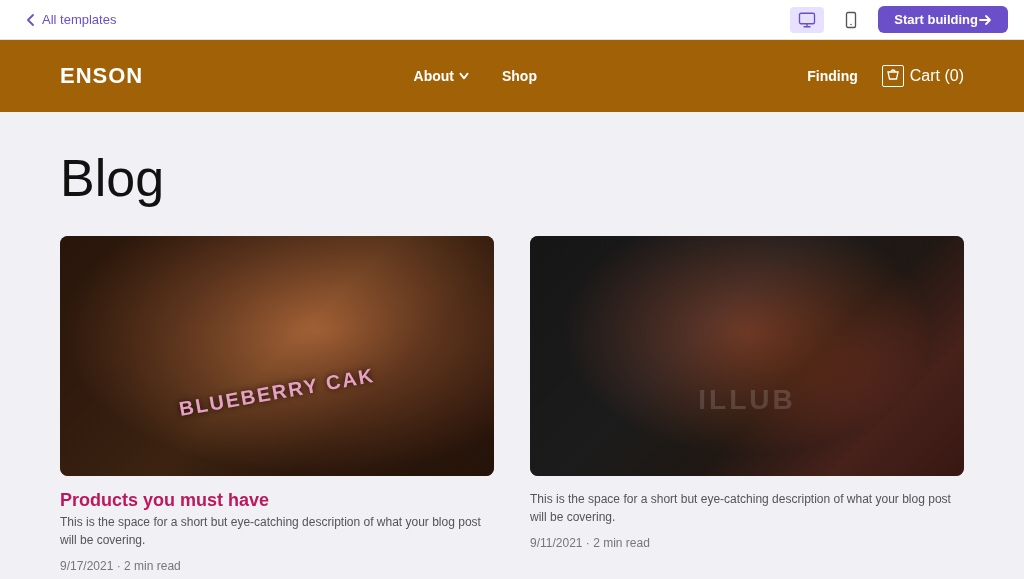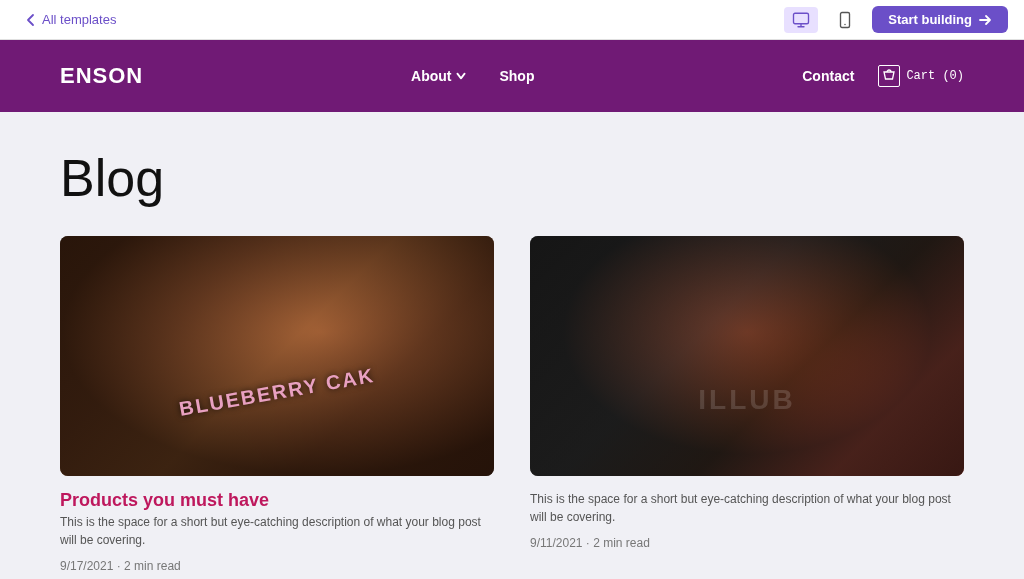--- a/index.html
+++ b/index.html
@@ -22,36 +22,36 @@
     .device-btn {
       width: 34px; height: 26px; border-radius: 4px; border: none;
       cursor: pointer; display: flex; align-items: center; justify-content: center;
       background: transparent;
     }
     .device-btn.active { background: #e8e0ff; }
     .device-btn svg { width: 18px; height: 18px; }
     .start-btn {
       background: #6b4fc8; color: #fff; border: none; border-radius: 6px;
       padding: 6px 16px; font-size: 13px; font-weight: 600; cursor: pointer;
-      display: flex; align-items: flex-end; gap: 6px;
+      display: flex; align-items: flex-end; 
     }
     .start-btn svg { width: 14px; height: 14px; }
 
     
     .site-header {
-      background: #701a75; color: #fff;
+      background: #a16207; color: #fff;
       display: flex; align-items: center; justify-content: space-between;
       padding: 0 60px; height: 72px;
     }
     .site-logo { font-size: 22px; font-weight: 900; letter-spacing: 1px; color: #fff; }
     .site-nav { display: flex; align-items: center; gap: 32px; }
     .nav-item { color: #fff; font-size: 14px; cursor: pointer; display: flex; align-items: center; gap: 4px; font-weight: bold; }
     .nav-item svg { width: 12px; height: 12px; fill: #fff; }
     .site-nav-right { display: flex; align-items: center; gap: 24px; }
-    .cart-btn { display: flex; align-items: center; gap: 6px; color: #fff; font-size: 12px; cursor: pointer; font-family: Liberation Mono, monospace; }
+    .cart-btn { display: flex; align-items: center; gap: 6px; color: #fff; font-size: 16px; cursor: pointer; }
     .cart-icon-wrap { width: 22px; height: 22px; border: 1.5px solid #fff; border-radius: 2px; display: flex; align-items: center; justify-content: center; }
 
     
     .blog-content {
       background: #f0f0f5; padding: 36px 60px 30px;
     }
     .blog-title { font-size: 52px; font-weight: 400; color: #111; margin-bottom: 28px; }
 
     
     .blog-grid { display: grid; grid-template-columns: 1fr 1fr; gap: 36px; }
@@ -140,21 +140,21 @@
       <svg viewBox="0 0 10 10">
         <path d="M2 3l3 4 3-4" stroke="#fff" stroke-width="1.5" stroke-linecap="round" stroke-linejoin="round" fill="none"></path>
       </svg>
     </span>
     <span class="nav-item">
       <span>Shop</span>
     </span>
   </nav>
   <div class="site-nav-right">
     <span class="nav-item">
-      <span>Contact</span>
+      <span>Finding</span>
     </span>
     <span class="cart-btn">
       <span class="cart-icon-wrap">
         <svg width="14" height="14" viewBox="0 0 14 14" fill="none">
           <path d="M2 3h10l-1.5 7H3.5L2 3z" stroke="#fff" stroke-width="1.3" fill="none"></path>
           <path d="M5 3a2 2 0 114 0" stroke="#fff" stroke-width="1.3" fill="none"></path>
         </svg>
       </span>
       <span>Cart (0)</span>
     </span>

